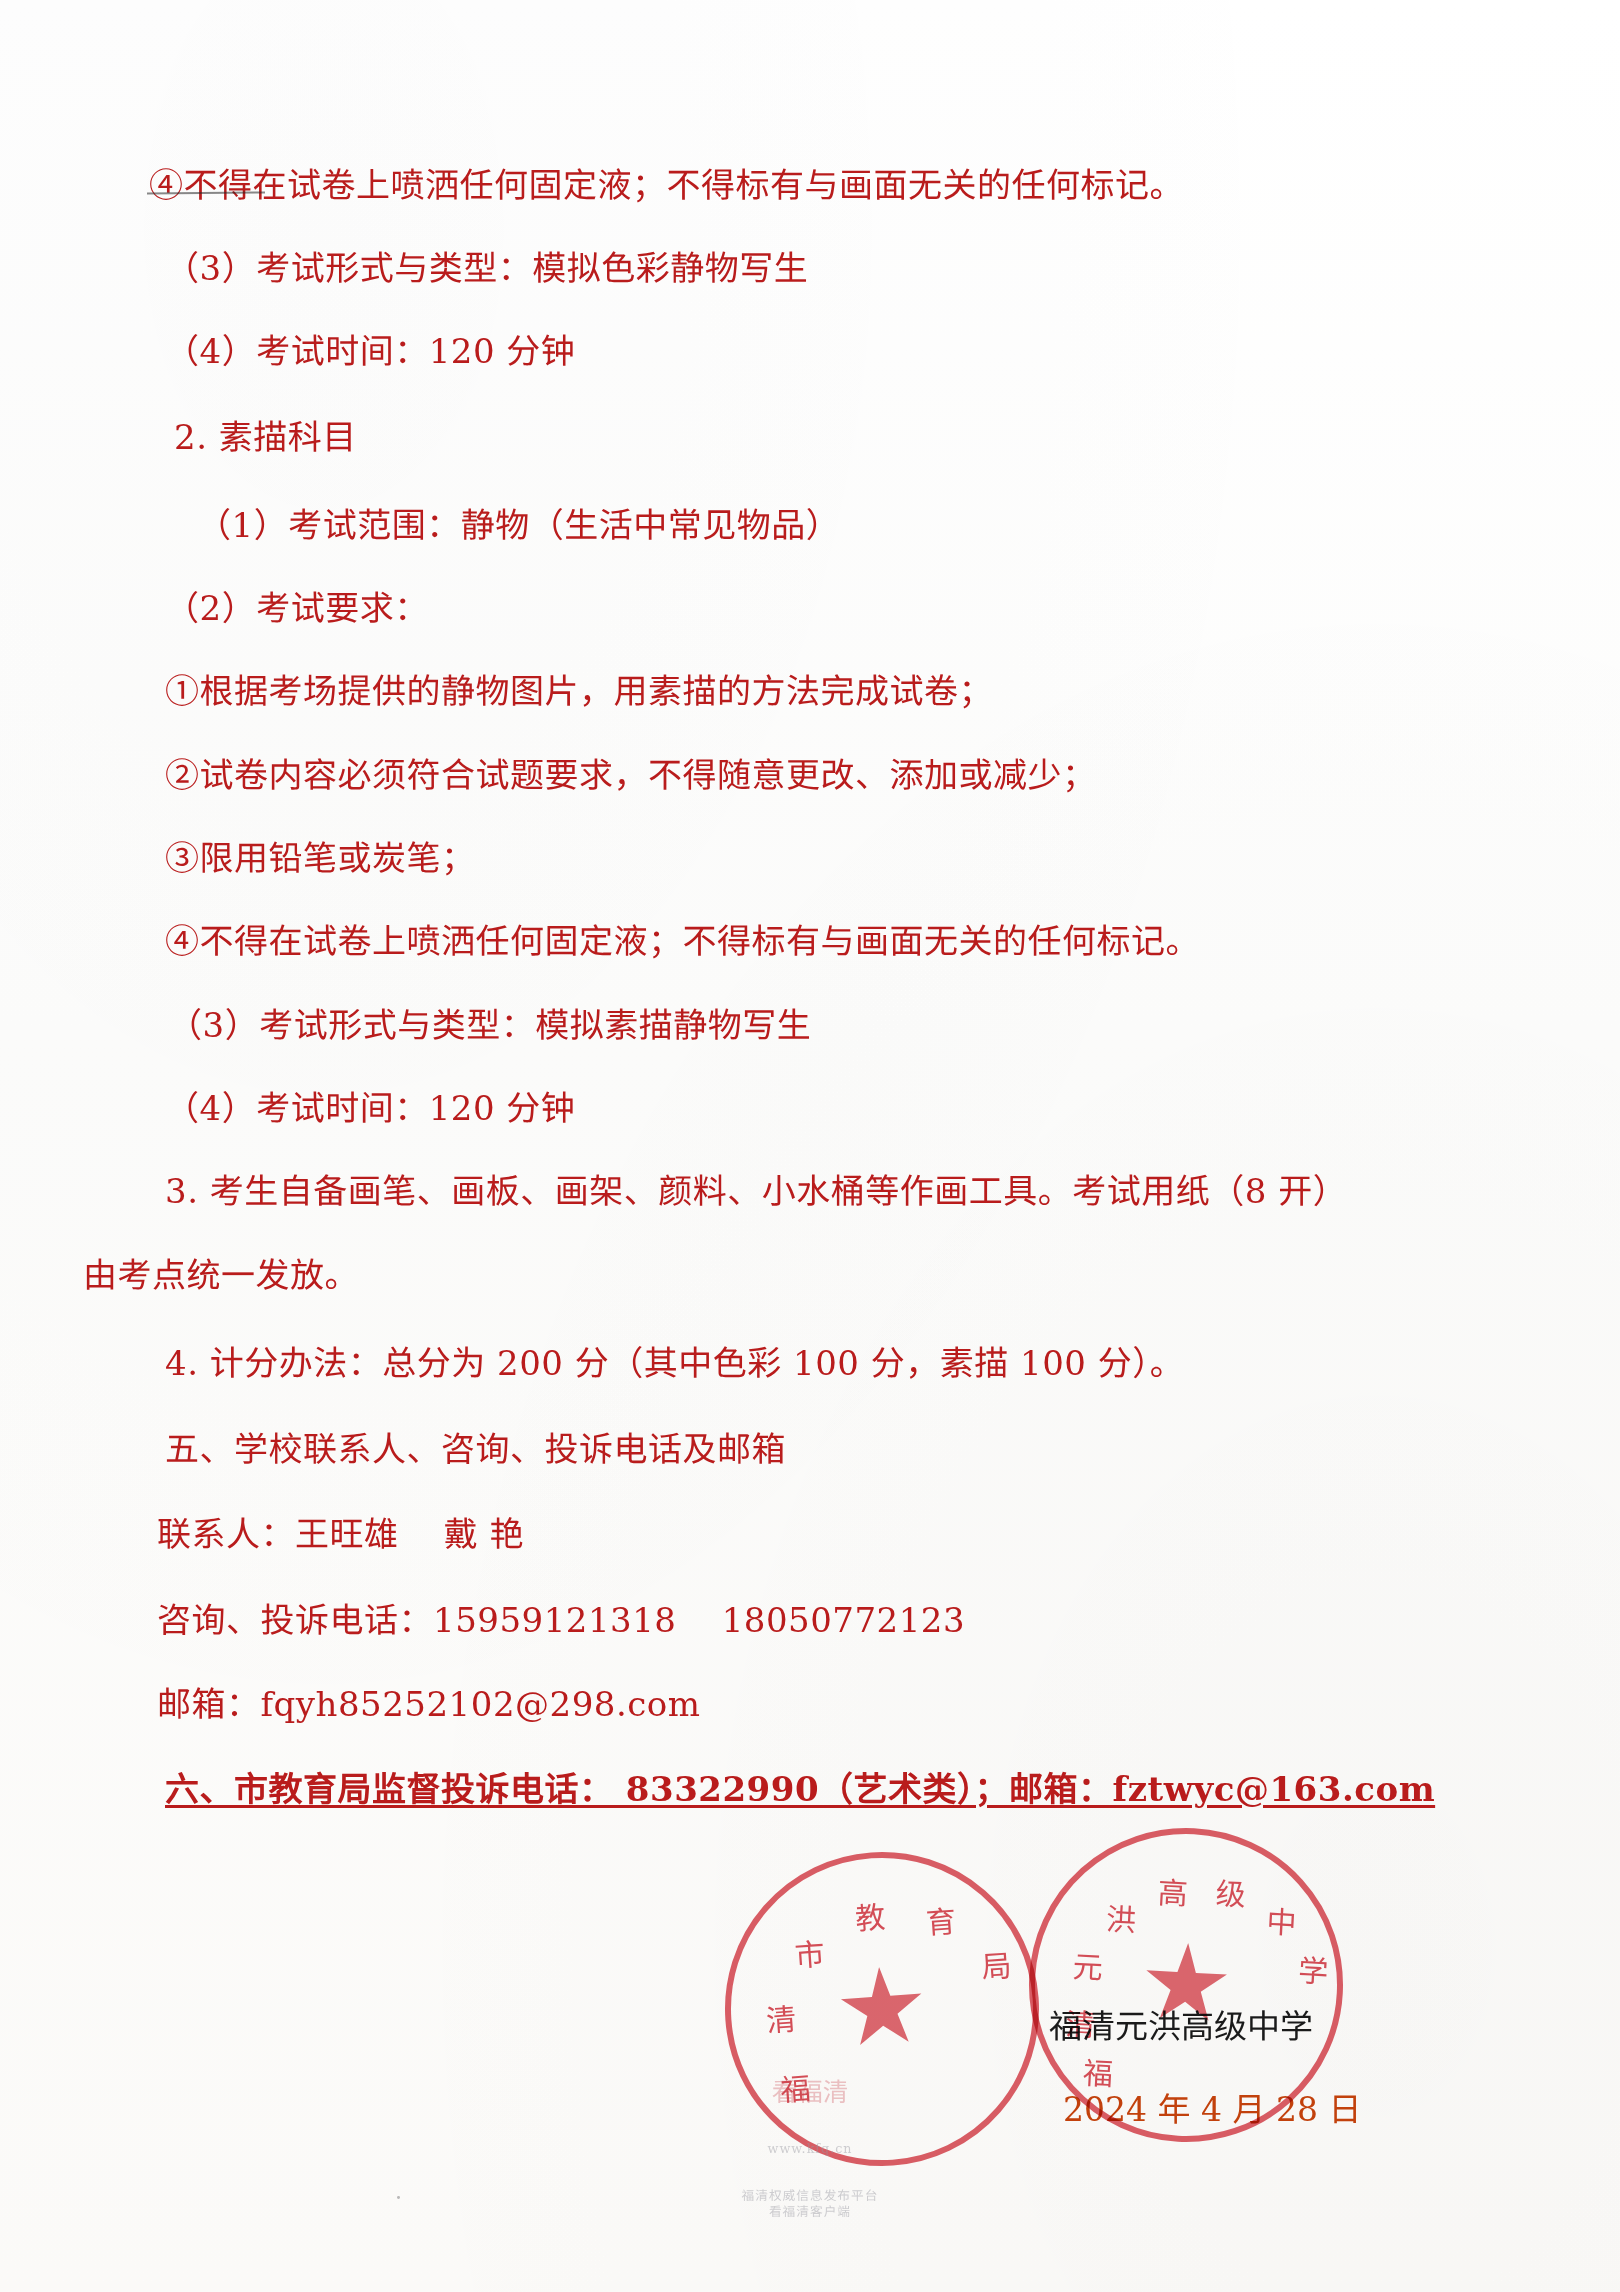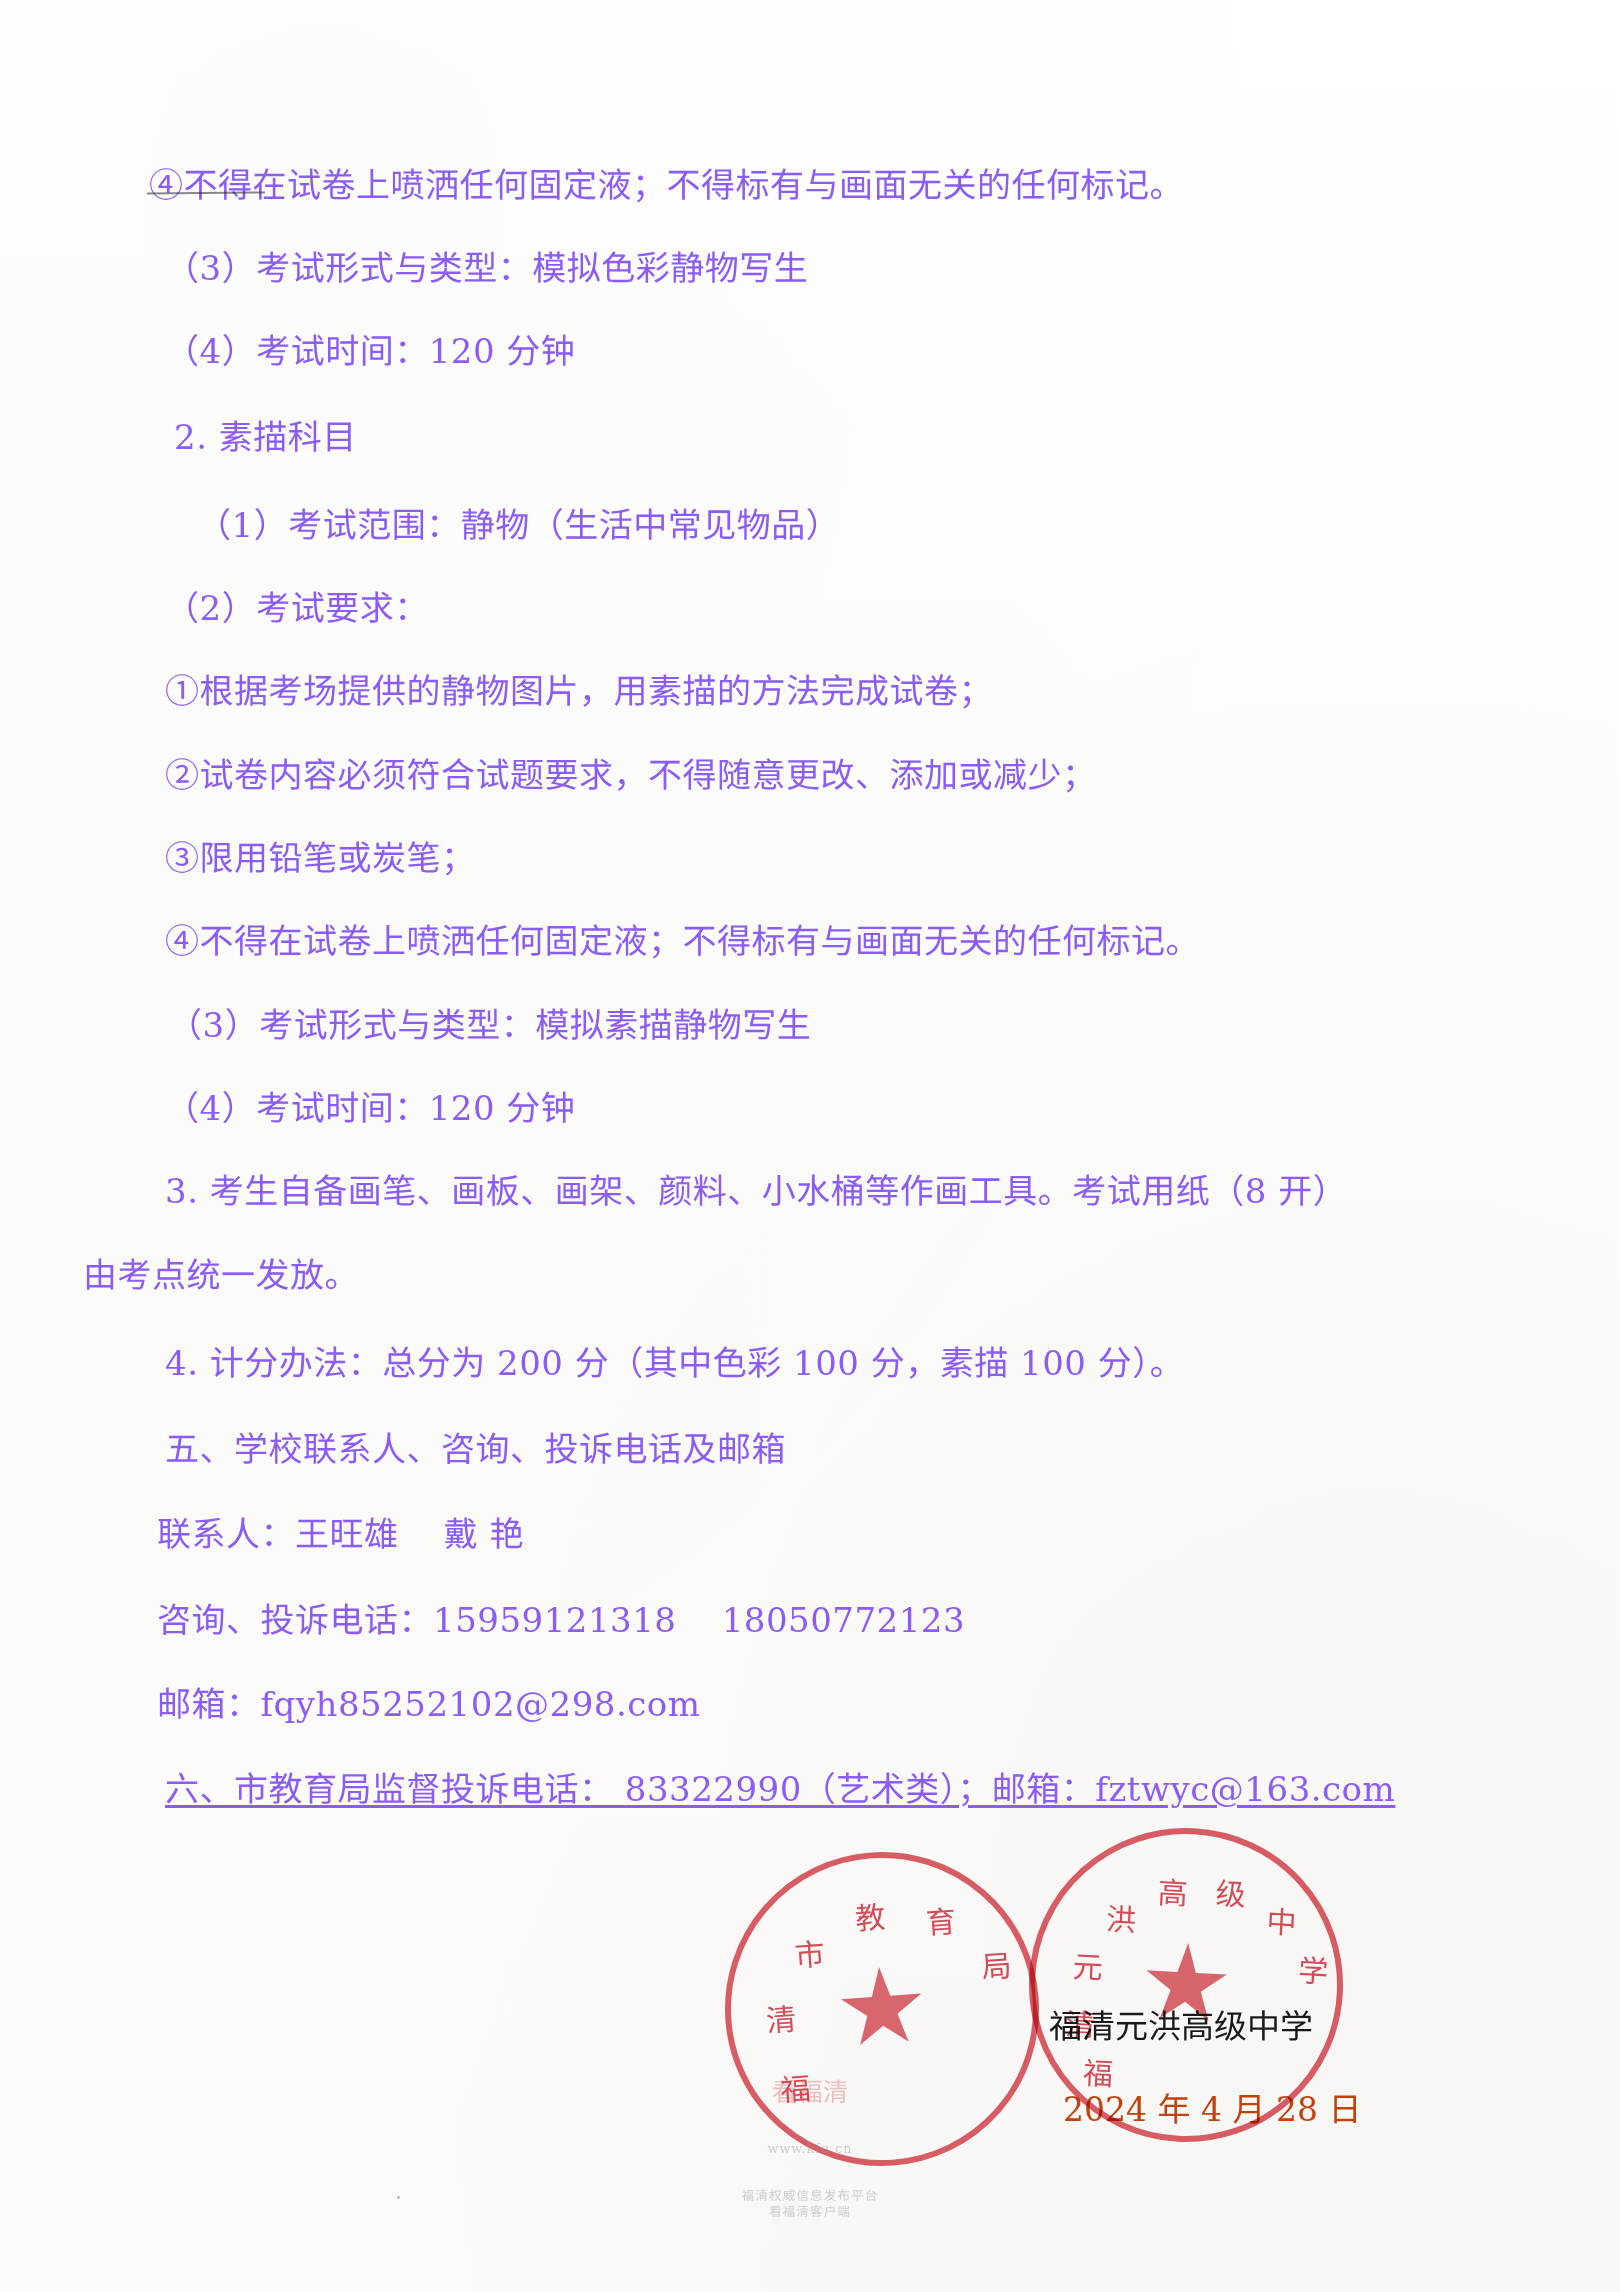--- a/index.html
+++ b/index.html
@@ -30,29 +30,30 @@
   }
   .content {
     position: absolute;
     left: 0;
     top: 0;
     width: 1620px;
   }
   .line {
     position: absolute;
     white-space: pre;
-    color: #8b5cf6;
+    color: #b91c1c;
     font-family: "DejaVu Serif", "Liberation Serif", serif;
     font-size: 34px;
     letter-spacing: 0.5px;
     line-height: 1.2;
   }
   .underline-link {
     text-decoration: underline;
     text-underline-offset: 3.9px;
+    font-weight: bold;
   }
   
   .scanmark {
     position: absolute;
     left: 147px;
     top: 192px;
     width: 118px;
     height: 2px;
     background: rgba(40,40,40,0.55);
     transform: rotate(-0.6deg);

